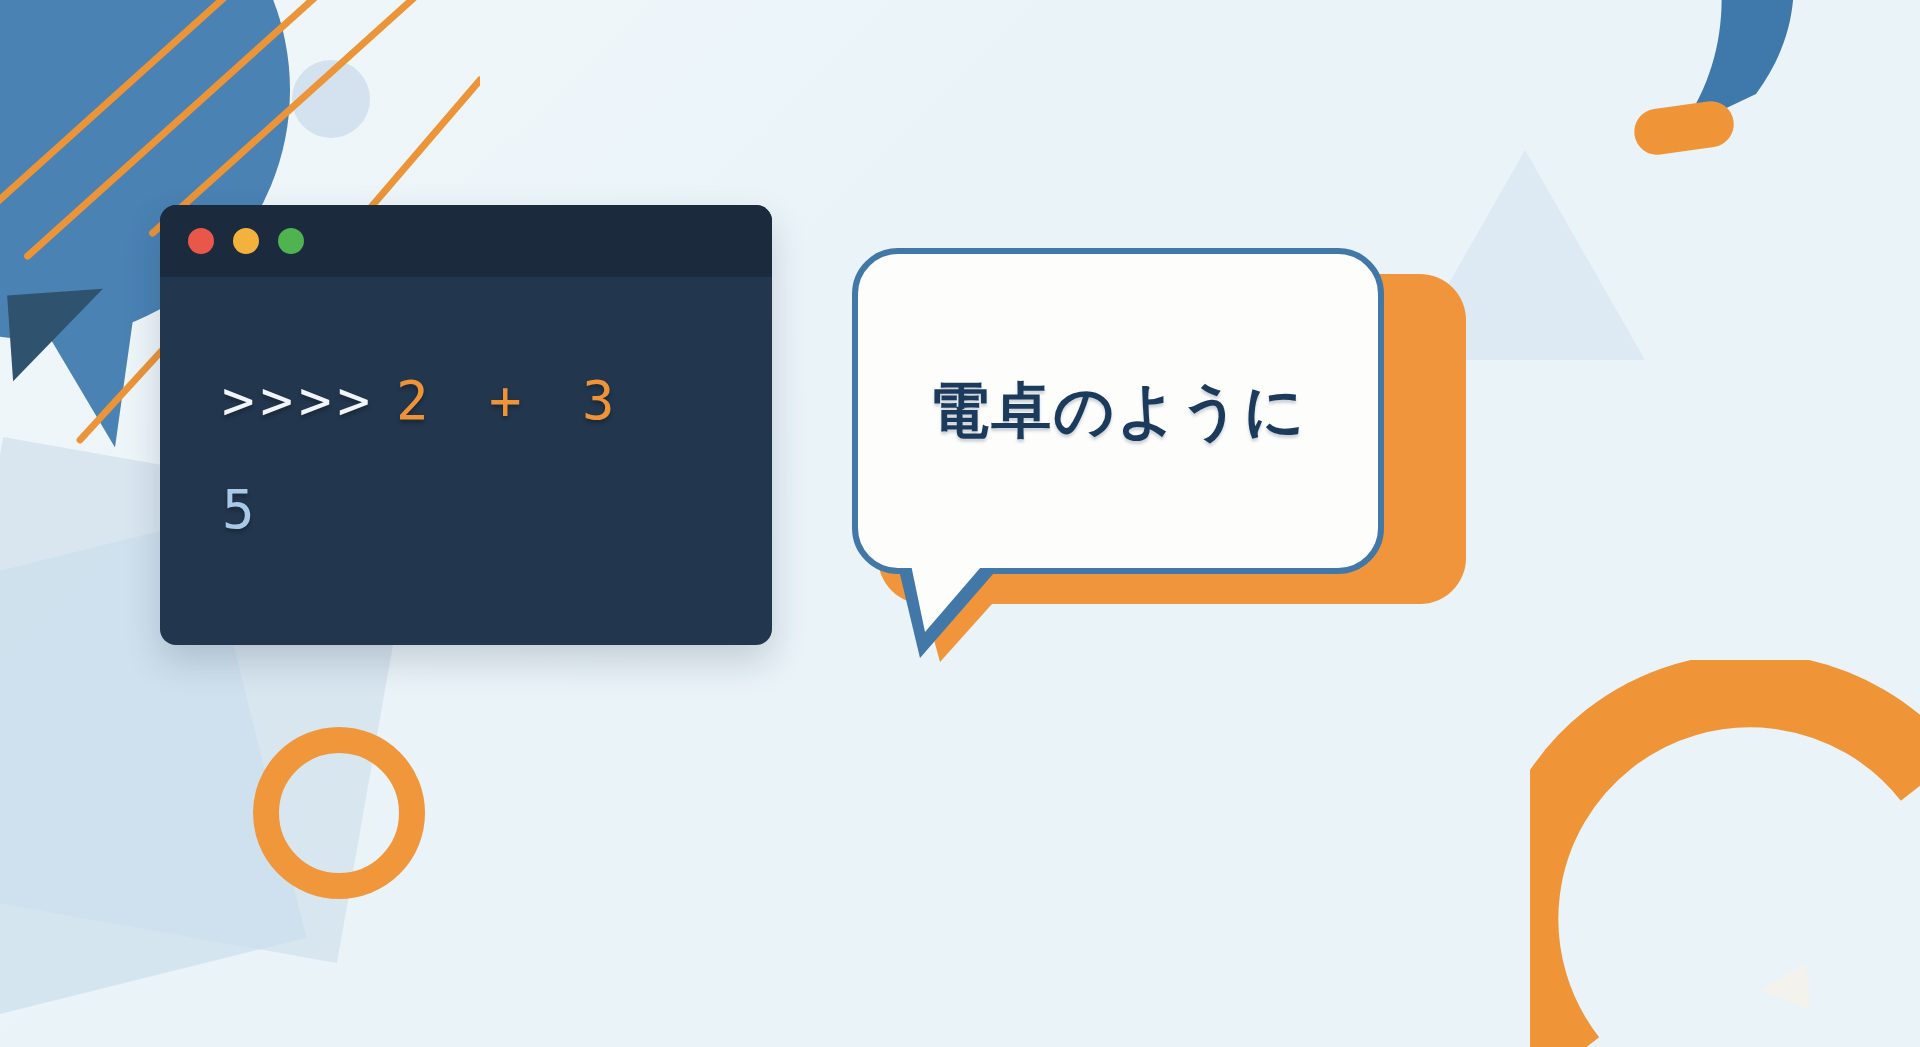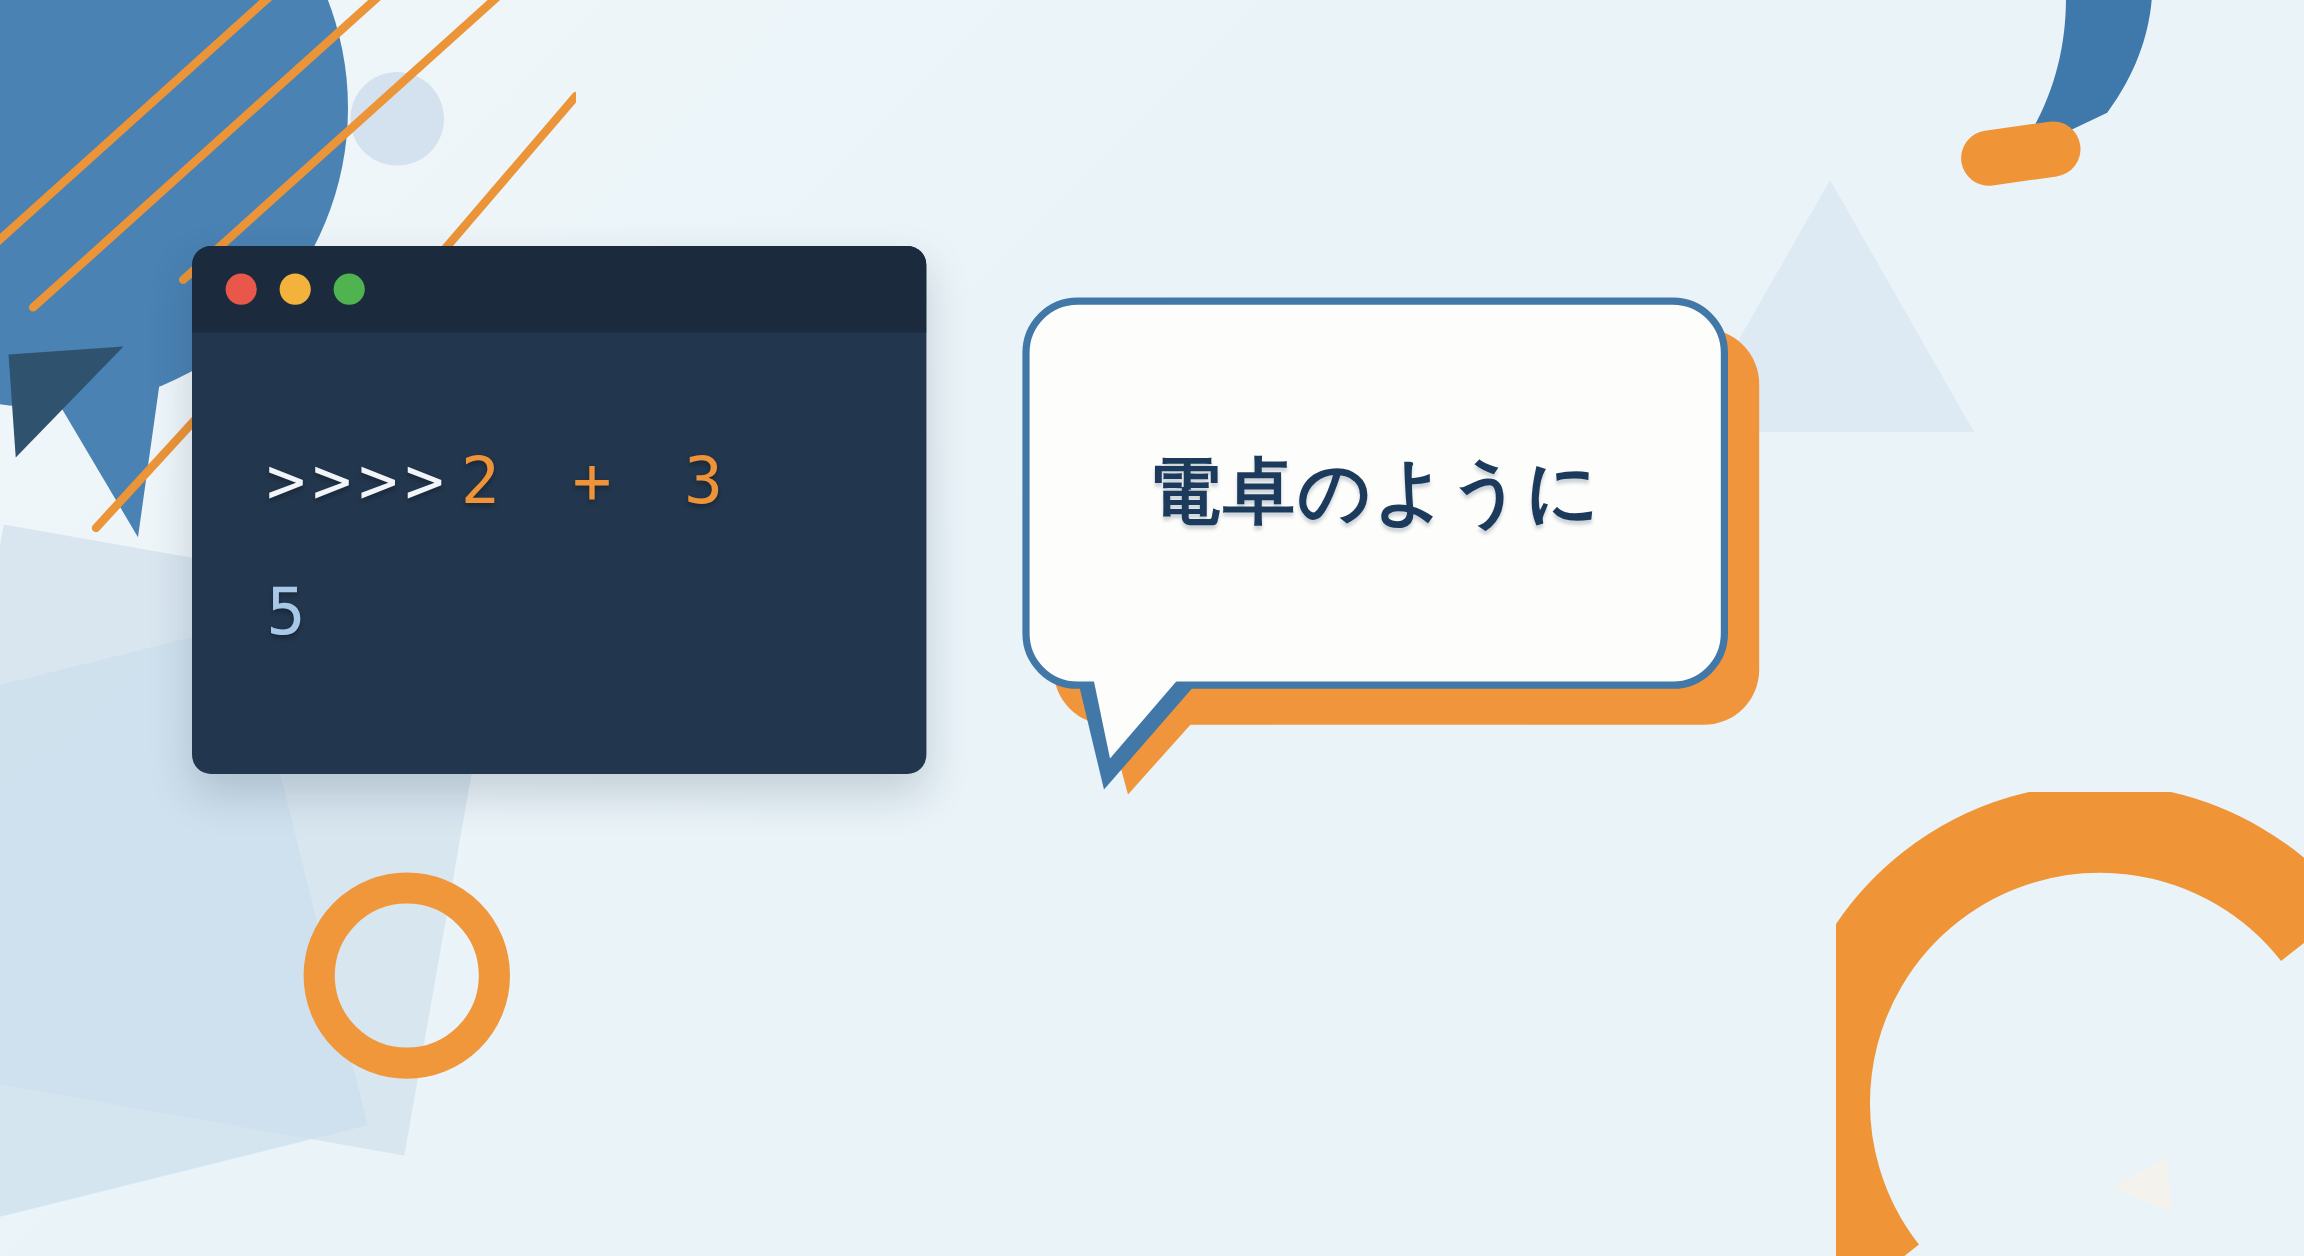--- a/index.html
+++ b/index.html
@@ -132,21 +132,21 @@
   .code-line {
     display: flex;
     align-items: baseline;
     font-family: "DejaVu Sans Mono", monospace;
     font-size: 54px;
     letter-spacing: 2px;
     white-space: pre;
     text-shadow: 0 3px 4px rgba(0,0,0,.28);
   }
   .prompt { color: #f1f5f9; font-weight: 400; letter-spacing: 6px; }
-  .expr   { color: #ef9338; margin-left: 8px; letter-spacing: 14px; }
+  .expr   { color: #ef9338; margin-left: 20px; letter-spacing: 14px; }
   .result {
     font-family: "DejaVu Sans Mono", monospace;
     font-size: 54px;
     color: #a8c8e8;
     margin-top: 46px;
     text-shadow: 0 3px 4px rgba(0,0,0,.28);
   }
 
   
   .bubble-group { left: 852px; top: 248px; width: 620px; height: 420px; }
@@ -162,21 +162,21 @@
     position: absolute;
     left: 62px; top: 318px;
     width: 0; height: 0;
     border-left: 26px solid transparent;
     border-right: 86px solid transparent;
     border-top: 96px solid #f0953c;
   }
   .bubble {
     position: absolute;
     left: 0; top: 0;
-    width: 588px; height: 326px;
+    width: 532px; height: 326px;
     background: #fdfdfb;
     border: 6px solid #4178a8;
     border-radius: 46px;
     box-sizing: border-box;
     display: flex;
     align-items: center;
     justify-content: center;
     gap: 4px;
   }
   .bubble-tail-outer {

